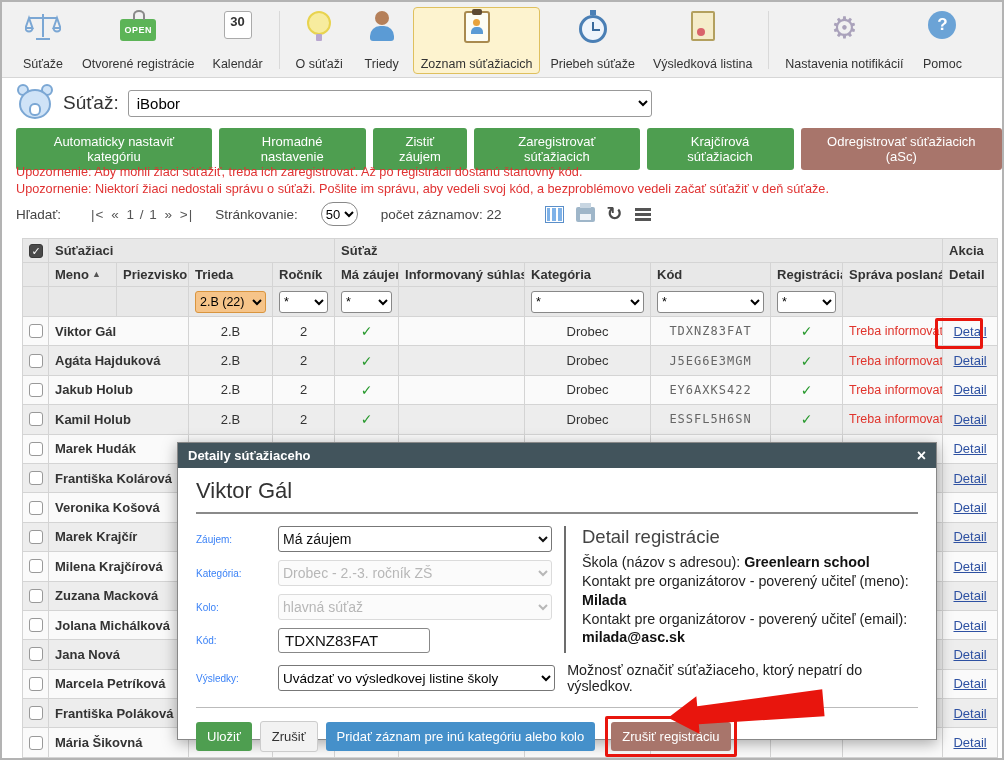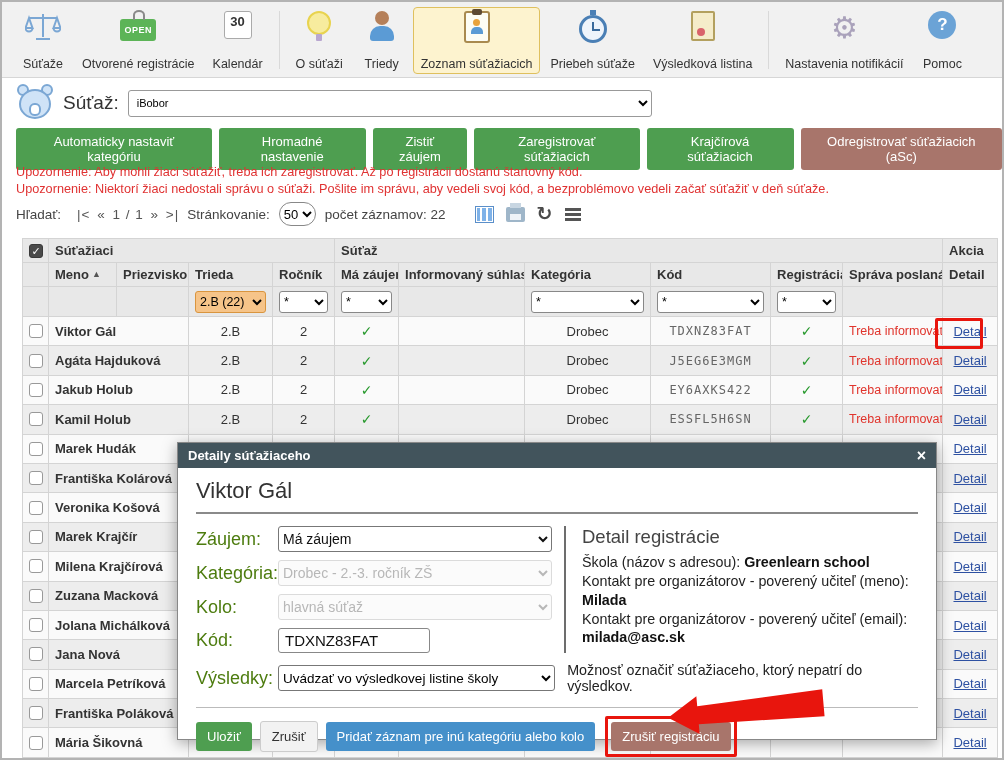--- a/index.html
+++ b/index.html
@@ -43,34 +43,34 @@
   .ic-help { width:28px; height:28px; border-radius:50%; background:#6ba3d6; color:#fff; font-size:17px; font-weight:bold; display:flex; align-items:center; justify-content:center; }
 
   
   .comp-bar { height:50px; display:flex; align-items:center; padding-left:14px; gap:9px; }
   .ic-beaver { width:38px; height:36px; position:relative; }
   .ic-beaver .face { position:absolute; left:3px; top:4px; width:32px; height:30px; border-radius:50%; background:#cfe3f7; border:2px solid #7ba7d4; }
   .ic-beaver .e1,.ic-beaver .e2 { position:absolute; top:-1px; width:12px; height:12px; border-radius:50%; background:#cfe3f7; border:2px solid #7ba7d4; }
   .ic-beaver .e1 { left:1px; } .ic-beaver .e2 { right:1px; }
   .ic-beaver .muz { position:absolute; left:13px; top:18px; width:12px; height:13px; border-radius:45%; background:#fff; border:2px solid #7ba7d4; }
   .comp-label { font-size:19px; color:#333; }
-  .comp-select { width:524px; height:27px; font-size:11px; border:1px solid #999; border-radius:3px; background:#fff; padding:0 4px; }
+  .comp-select { width:524px; height:27px; font-size:15px; border:1px solid #999; border-radius:3px; background:#fff; padding:0 4px; }
 
   
   .actions { height:32px; display:flex; gap:7px; padding-left:14px; align-items:flex-start; }
   .abtn { border:none; border-radius:3px; color:#fff; font-size:13px; padding:6px 11px; cursor:pointer; font-family:inherit; }
   .abtn.green { background:#4e9e50; }
   .abtn.brown { background:#a8756b; }
 
   
   .warnings { padding:4px 0 0 14px; height:36px; }
   .warn-line { color:#e03232; font-size:12.7px; line-height:1.3; }
 
   
-  .searchbar { height:36px; display:flex; align-items:center; gap:7px; padding-left:14px; font-size:13.5px; color:#444; }
+  .searchbar { height:36px; display:flex; align-items:center; gap:21px; padding-left:14px; font-size:13.5px; color:#444; }
   .search-input { width:176px; height:25px; border:1px solid #ccc; border-radius:2px; padding:0 7px; font-size:13px; color:#555; background:#fdfdfd; font-family:inherit;}
   .pag { color:#555; letter-spacing:1px; margin-left:8px; }
   .pag span { cursor:pointer; padding:0 1px; }
   .psize { height:24px; font-size:13px; border:1px solid #888; border-radius:12px; background:#fff; margin:0 2px; }
   .mini-icons { display:flex; align-items:center; gap:12px; margin-left:22px; }
   .ic-cols { width:19px; height:17px; border:1px solid #5b8fc9; background:#fff; display:flex; gap:2px; padding:1px; }
   .ic-cols i { flex:1; background:#7fb2e8; }
   .ic-print { width:19px; height:15px; background:#9fb6c9; border-radius:2px; position:relative; }
   .ic-print:before { content:""; position:absolute; top:-4px; left:4px; width:11px; height:5px; background:#c8d6e2; }
   .ic-print:after { content:""; position:absolute; bottom:2px; left:4px; width:11px; height:6px; background:#eef3f8; }
@@ -105,21 +105,21 @@
   
   .modal { position:absolute; left:175px; top:440px; width:760px; height:298px; background:#fff; z-index:20; box-shadow:0 3px 14px rgba(0,0,0,0.35); border:1px solid #888; }
   .modal-head { height:25px; background:#42545c; color:#fff; font-size:13px; font-weight:bold; display:flex; align-items:center; padding:0 10px; }
   .modal-close { margin-left:auto; font-size:16px; font-weight:bold; cursor:pointer; line-height:1; }
   .modal-body { padding:8px 18px 0; }
   .m-name { font-size:22px; color:#333; font-weight:normal; margin:2px 0 8px; }
   .m-hr { border:none; border-top:2px solid #8a8a8a; margin:0 0 12px; }
   .m-cols { display:flex; }
   .m-form { width:368px; flex:none; display:flex; flex-direction:column; gap:8px; }
   .f-row { display:flex; align-items:center; }
-  .f-label { width:82px; flex:none; font-size:18px; color:#4d7c0f; }
+  .f-label { width:82px; flex:none; font-size:10px; color:#3b82f6; }
   .f-sel { width:274px; height:26px; font-size:14px; border:1px solid #777; border-radius:3px; background:#fff; color:#111; }
   .f-sel:disabled { background:#fafafa; color:#999; border-color:#ccc; }
   .f-input { width:152px; height:25px; font-size:15px; border:1px solid #888; border-radius:3px; padding:0 6px; color:#111; font-family:inherit;}
   .m-reg { flex:1; border-left:2px solid #6d6d6d; padding-left:16px; }
   .reg-head { font-size:18.5px; color:#444; font-weight:normal; margin-bottom:5px; }
   .reg-line { font-size:14.3px; color:#222; line-height:1.32; }
   .reg-line b { color:#111; }
   .vys-row { display:flex; align-items:center; margin-top:9px; }
   .vys-row .f-label { width:82px; }
   .vys-sel { width:288px; height:26px; font-size:13.5px; border:1px solid #777; border-radius:3px; background:#fff; }

